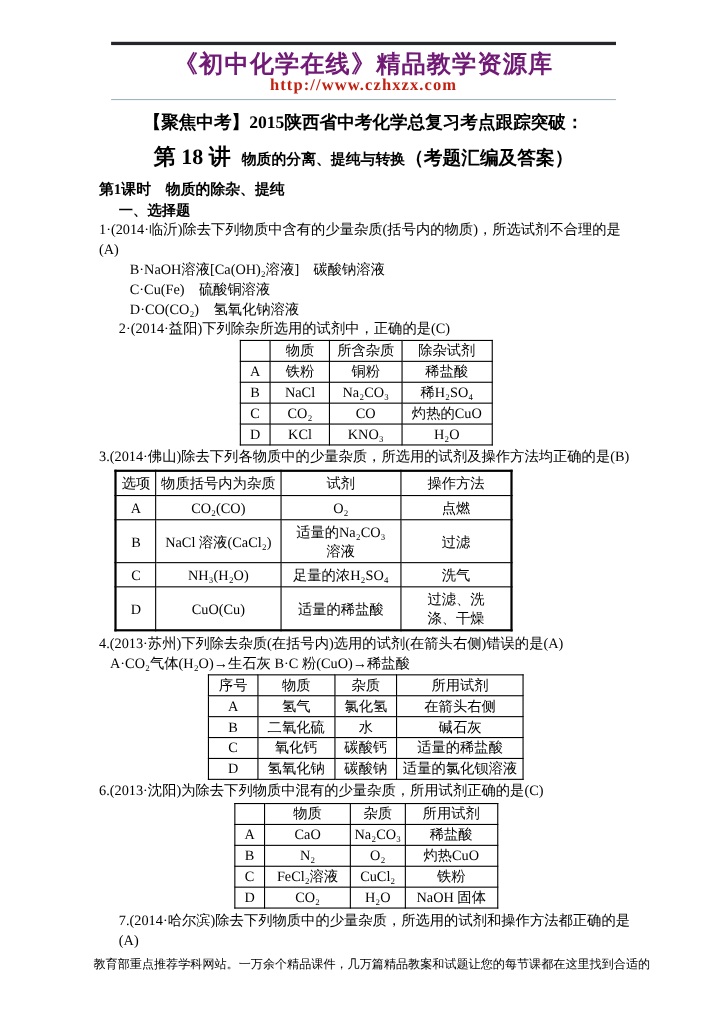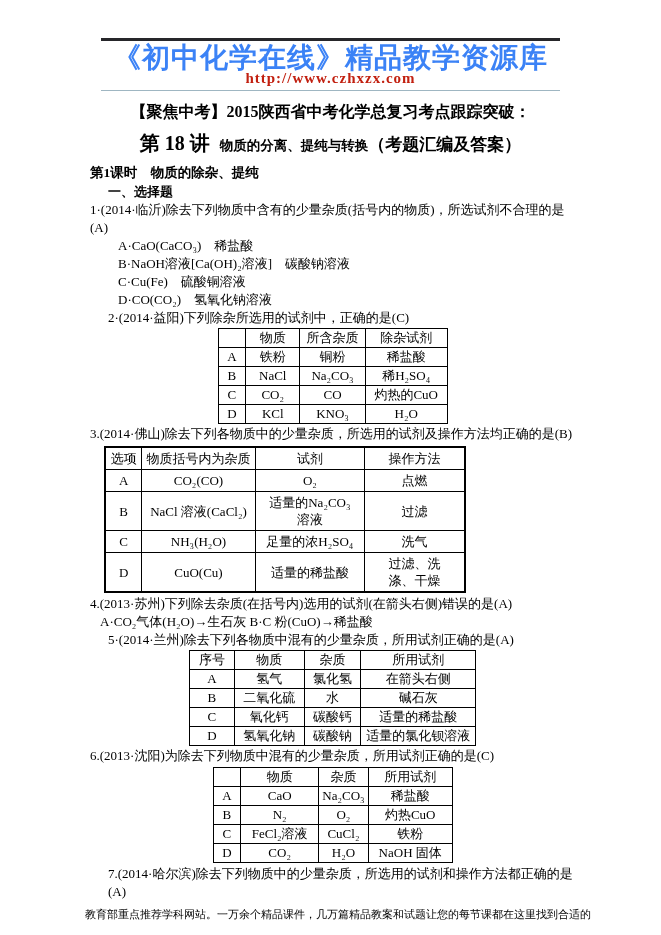--- a/index.html
+++ b/index.html
@@ -17,21 +17,21 @@
     text-align: center; position: relative; overflow: hidden;
     background:
       radial-gradient(ellipse 95px 9px at 48% 74%, rgba(25,25,30,0.80), rgba(25,25,30,0) 70%),
       radial-gradient(ellipse 55px 8px at 30% 80%, rgba(40,40,48,0.62), rgba(40,40,48,0) 70%),
       radial-gradient(ellipse 70px 9px at 66% 70%, rgba(35,35,42,0.65), rgba(35,35,42,0) 70%),
       radial-gradient(ellipse 170px 16px at 88% 38%, rgba(125,145,160,0.55), rgba(125,145,160,0) 75%),
       radial-gradient(ellipse 150px 14px at 8% 45%, rgba(150,170,182,0.45), rgba(150,170,182,0) 75%),
       linear-gradient(180deg, #e9eff3 0%, #c4d6e1 25%, #a9c5d5 55%, #cdddе6 55%, #c9dae3 78%, #eff3f6 100%);
   }
   .banner-title {
-    font-size: 28px; font-weight: bold; color: #3b82f6;
+    font-size: 22px; font-weight: bold; color: #701a75;
     letter-spacing: 1px; padding-top: 5px; line-height: 24px;
     text-shadow: 0 1px 1px rgba(255,255,255,0.55);
   }
   .banner-url {
     font-size: 15px; font-weight: bold; color: #c22010;
     line-height: 17px; letter-spacing: 1px;
   }
   
   .h1 { text-align: center; font-weight: bold; font-size: 16px; margin-top: 11px; line-height: 20px; }
   .h2 { text-align: center; margin-top: 8px; line-height: 26px; }
@@ -90,21 +90,20 @@
 
   <div class="h2">
     <span class="h2-num">第 18 讲</span><span class="h2-topic">物质的分离、提纯与转换</span><span class="h2-suffix">（考题汇编及答案）</span>
   </div>
 
   <div class="content">
     <div class="lesson bold">第1课时　物质的除杂、提纯</div>
     <div class="part bold indent1">一、选择题</div>
 
     <div class="q">1·(2014·临沂)除去下列物质中含有的少量杂质(括号内的物质)，所选试剂不合理的是(A)</div>
-    <div class="opt">A·CaO(CaCO₃)　稀盐酸</div>
     <div class="opt">B·NaOH溶液[Ca(OH)₂溶液]　碳酸钠溶液</div>
     <div class="opt">C·Cu(Fe)　硫酸铜溶液</div>
     <div class="opt">D·CO(CO₂)　氢氧化钠溶液</div>
 
     <div class="q indent1">2·(2014·益阳)下列除杂所选用的试剂中，正确的是(C)</div>
     <table class="tbl t-q2">
         <thead>
           <tr>
             <th></th>
             <th>物质</th>
@@ -176,21 +175,20 @@
             <td>适量的稀盐酸</td>
             <td>过滤、洗
 涤、干燥</td>
           </tr>
         </tbody>
       </table>
 
     <div class="q">4.(2013·苏州)下列除去杂质(在括号内)选用的试剂(在箭头右侧)错误的是(A)</div>
     <div class="opt4">A·CO₂气体(H₂O)→生石灰 B·C 粉(CuO)→稀盐酸</div>
 
-    <div class="q indent1">5·(2014·兰州)除去下列各物质中混有的少量杂质，所用试剂正确的是(A)</div>
     <table class="tbl t-q5">
         <thead>
           <tr>
             <th>序号</th>
             <th>物质</th>
             <th>杂质</th>
             <th>所用试剂</th>
           </tr>
         </thead>
         <tbody>

